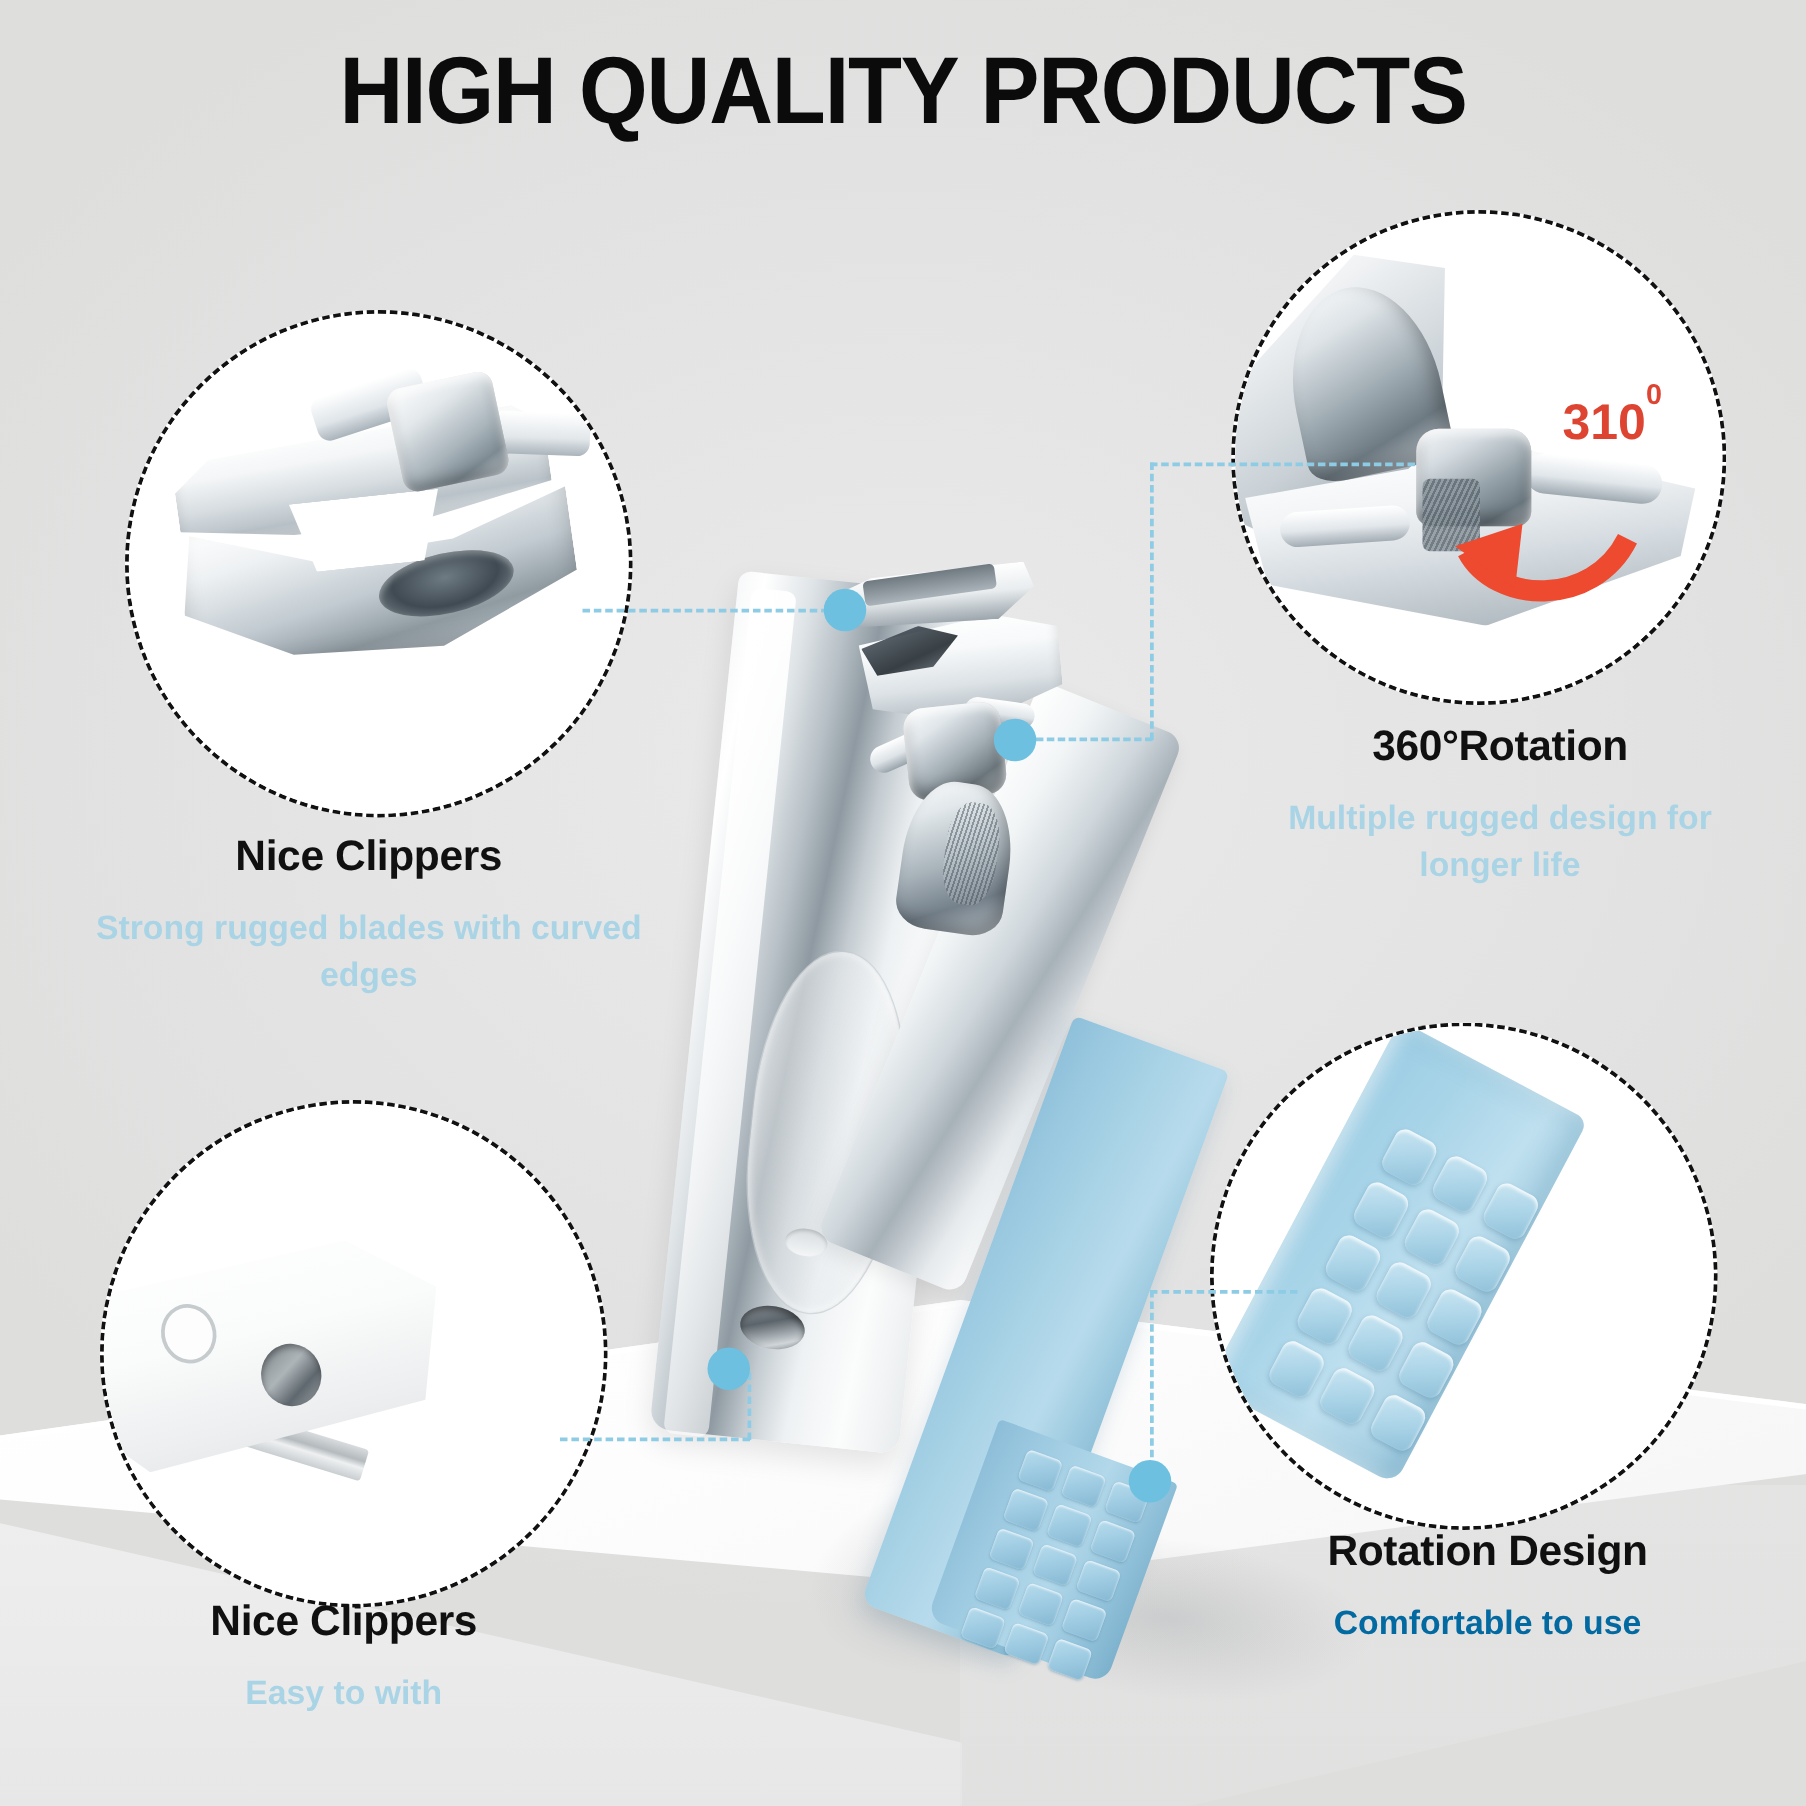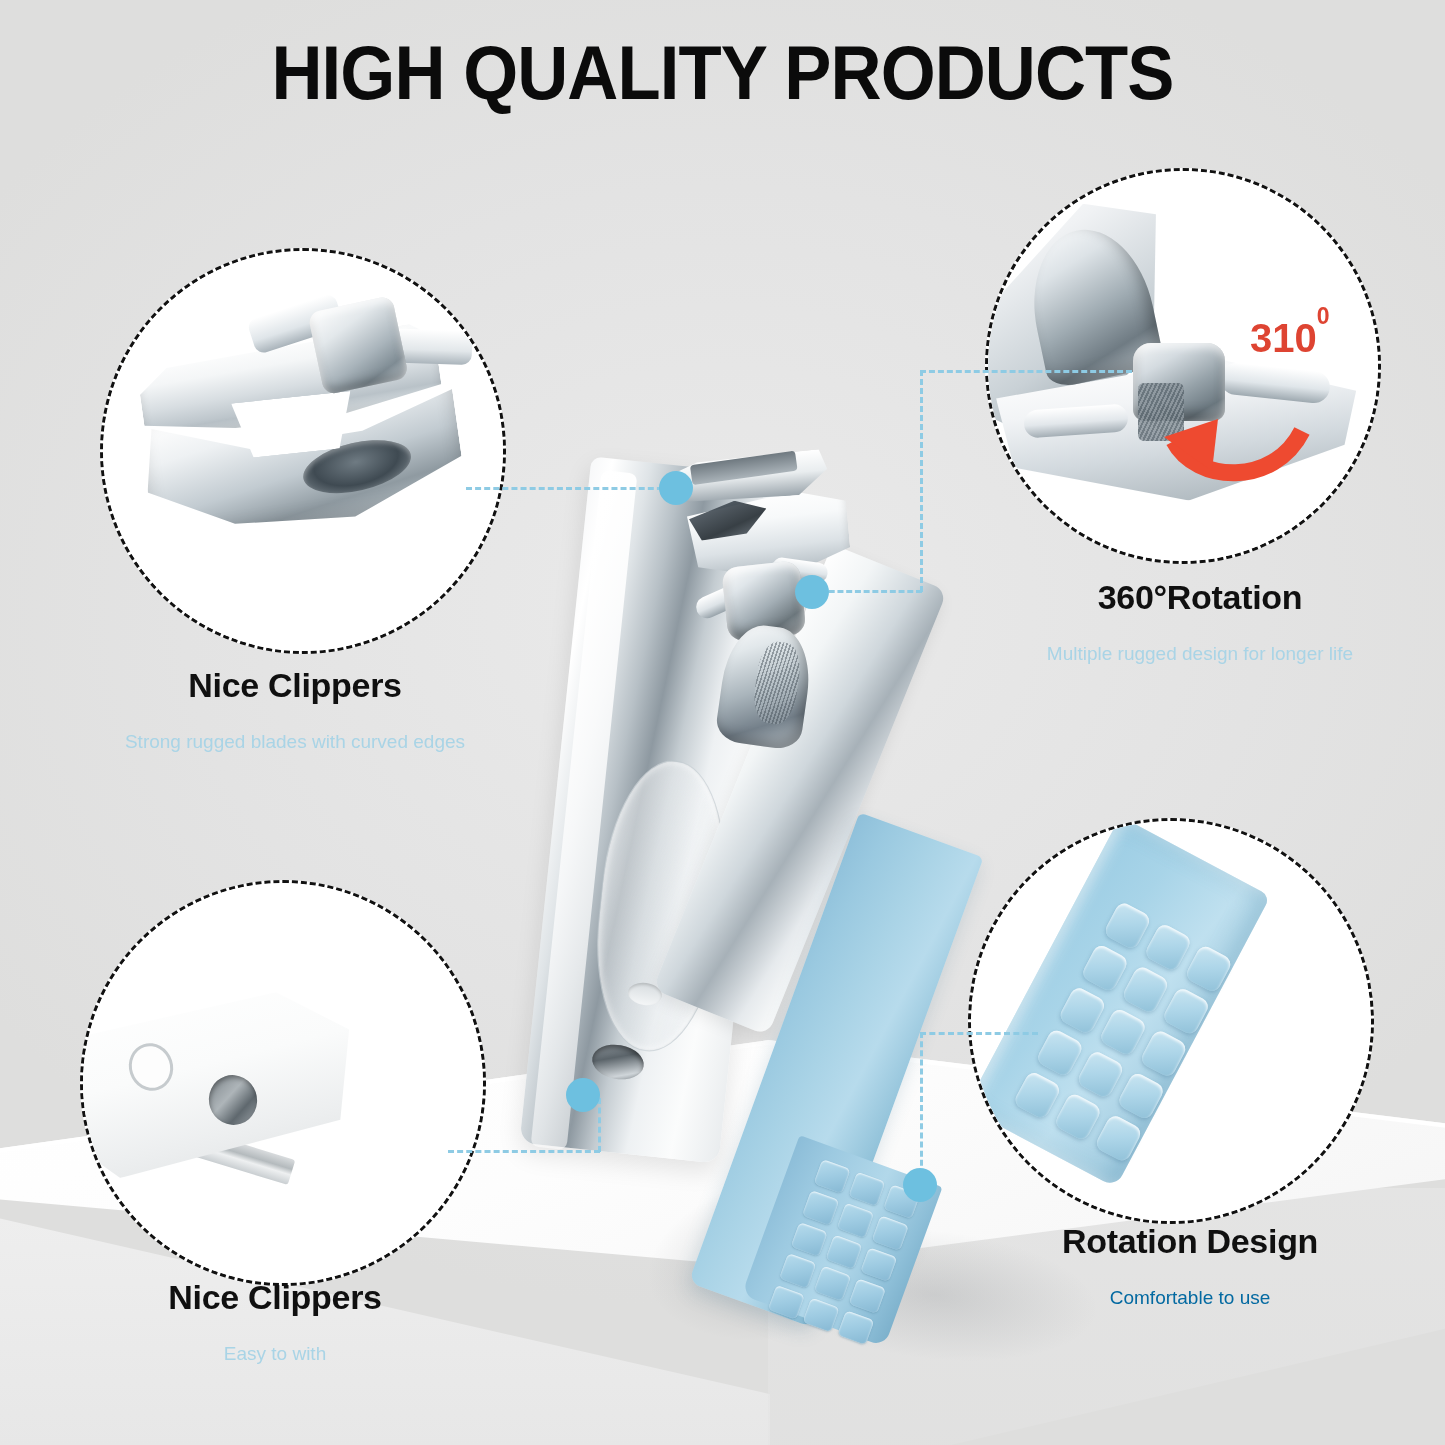--- a/index.html
+++ b/index.html
@@ -365,21 +365,21 @@
   .conn.h{border-top-width:3px;height:0;}
   .conn.v{border-left-width:3px;width:0;}
 
   
   .cap{position:absolute;text-align:center;}
   .cap .h{
     font-size:34px;font-weight:bold;color:#101010;letter-spacing:-.3px;white-space:nowrap;
   }
   .cap .s{
     margin-top:18px;
-    font-size:19px;line-height:38px;color:#a9d4e6;font-weight:normal;
+    font-size:27px;line-height:38px;color:#a9d4e6;font-weight:bold;
   }
   #cap1{left:40px;top:666px;width:510px;}
   #cap2{left:1000px;top:578px;width:400px;}
   #cap3{left:20px;top:1278px;width:510px;}
   #cap4{left:960px;top:1222px;width:460px;}
   #cap4 .s{color:#0369a1;}
 </style>
 </head>
 <body>
 

